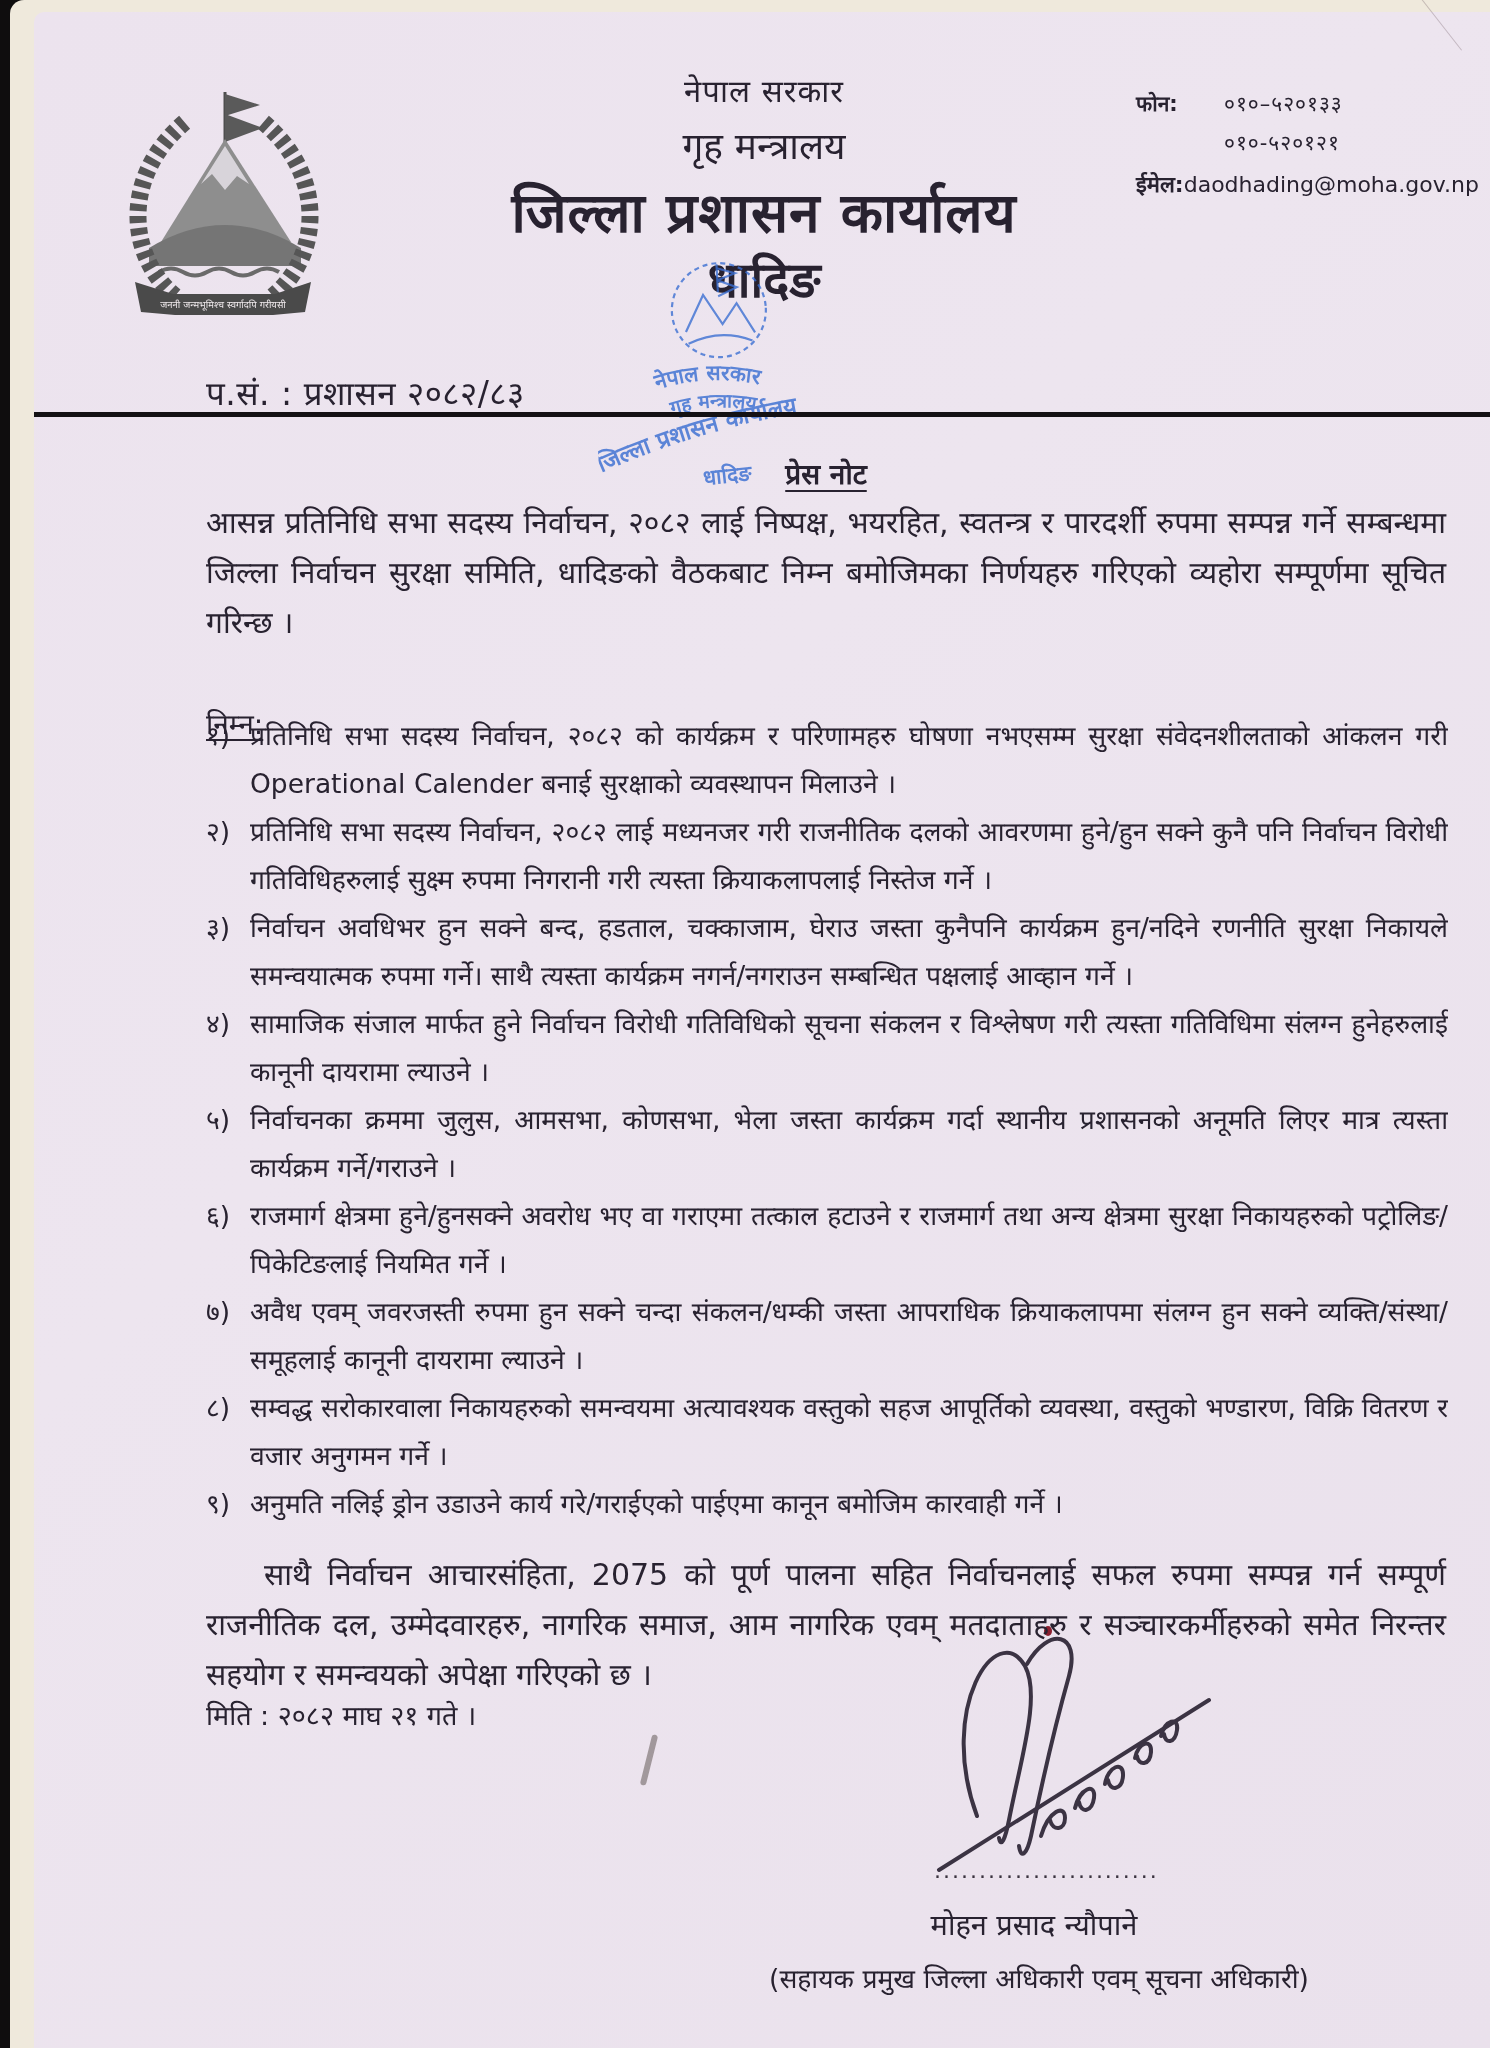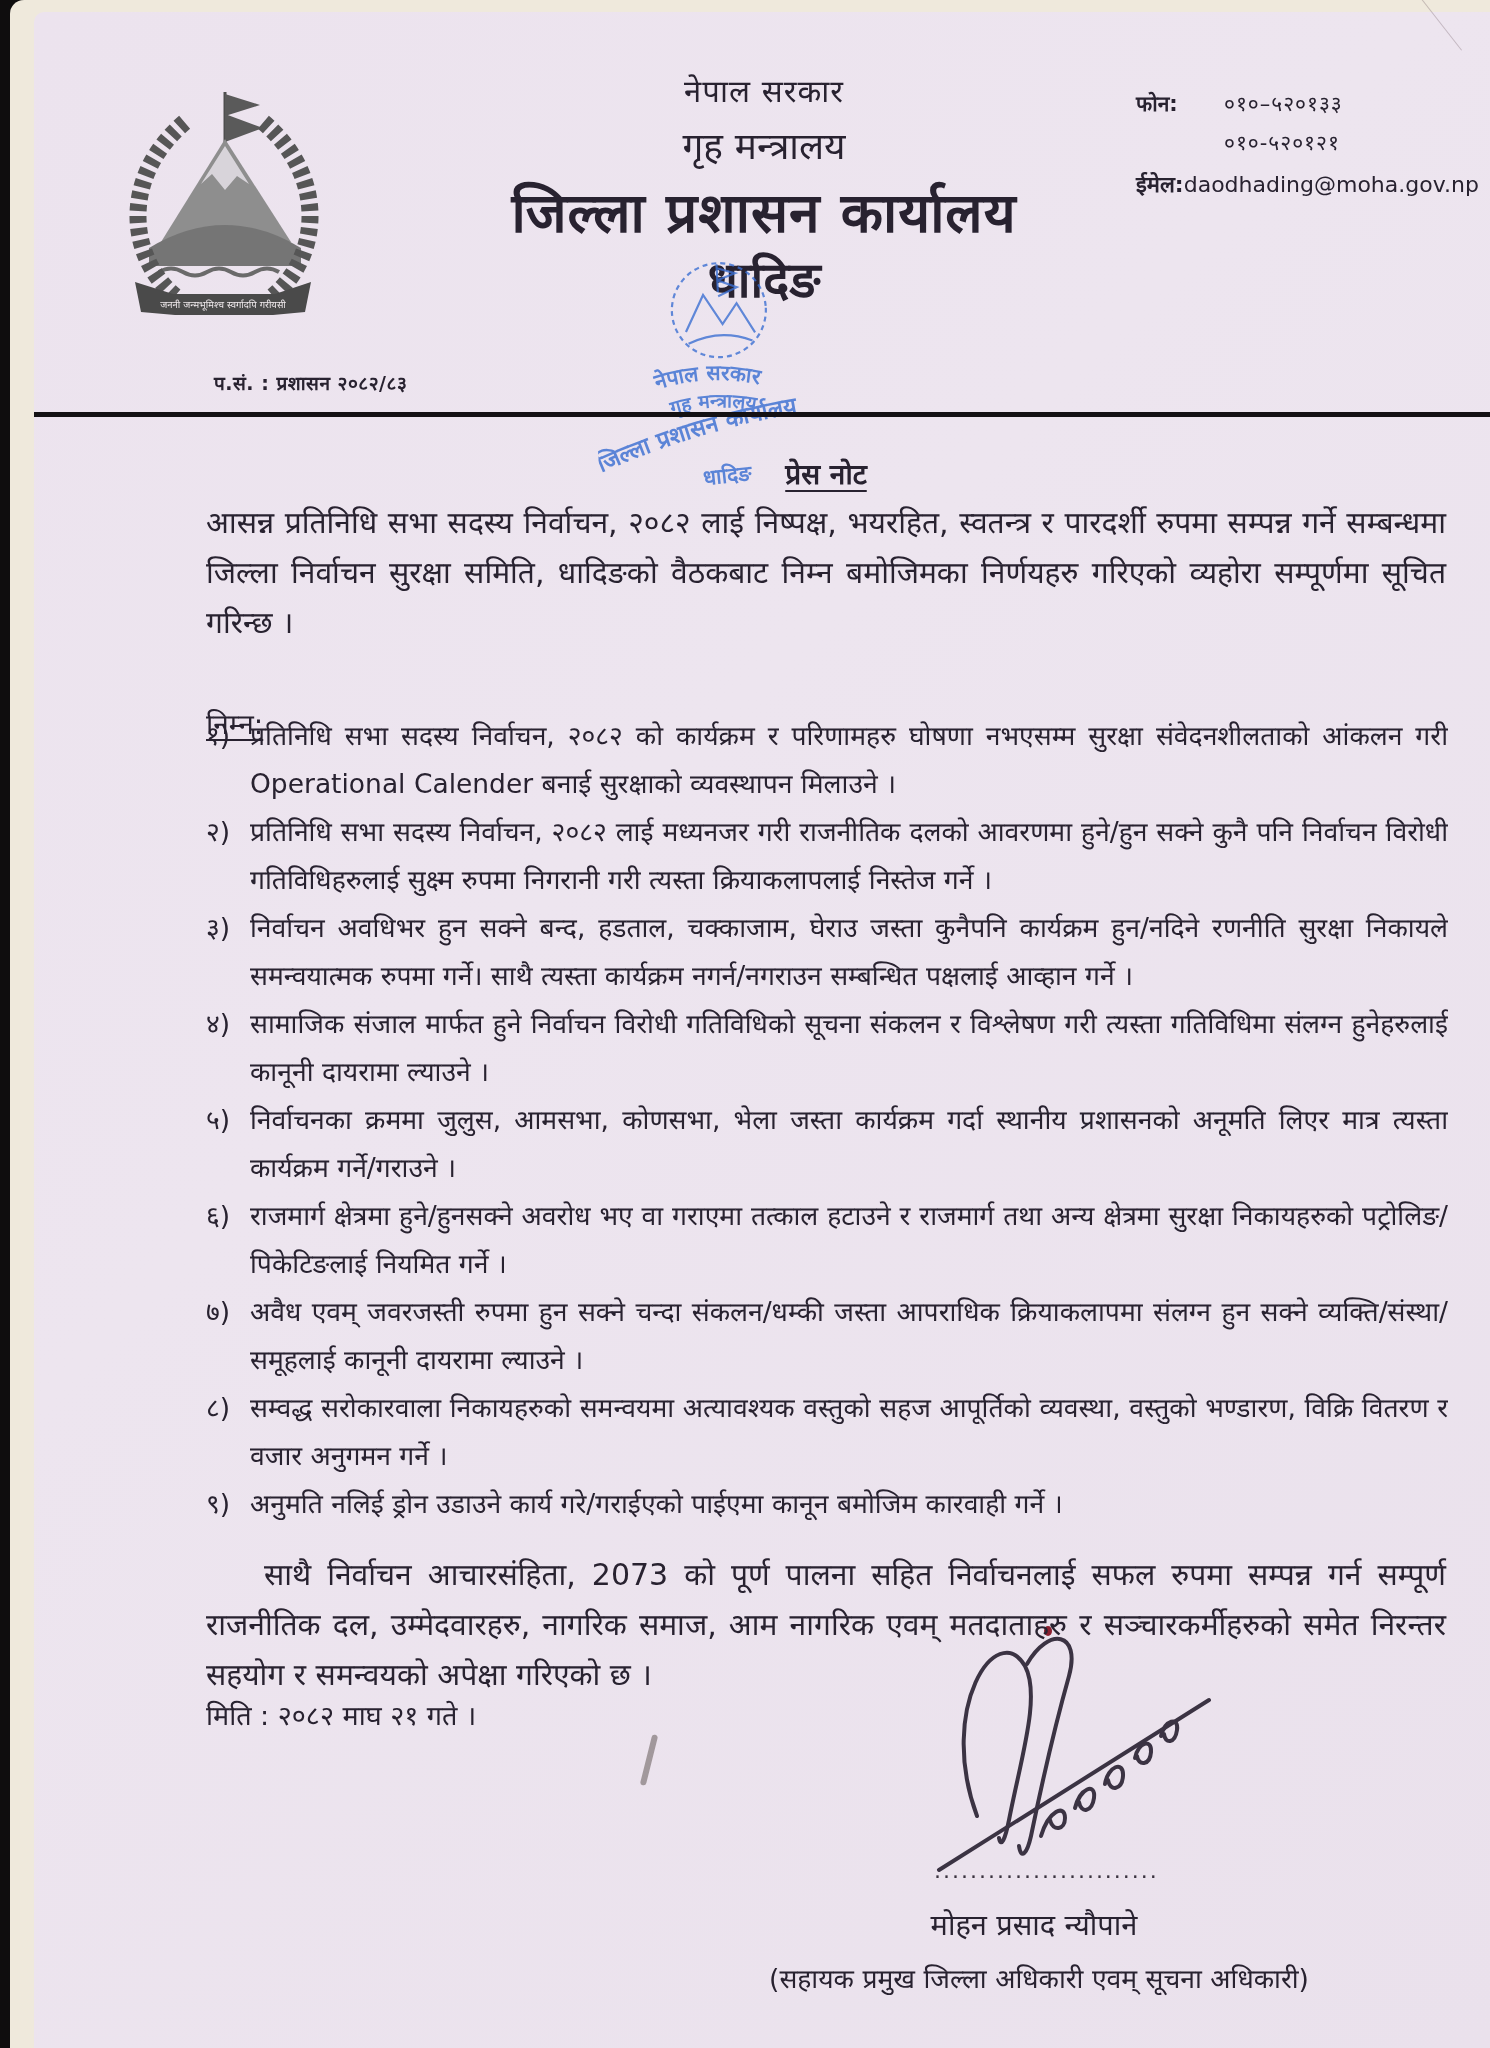--- a/index.html
+++ b/index.html
@@ -38,21 +38,21 @@
   .contact .num{letter-spacing:1px;}
   .contact .num2{margin:14px 0 0 88px;letter-spacing:1px;}
   .contact .mail{margin-top:16px;font-size:22px;}
   .contact .mail b{font-weight:bold;}
 
   
   .stamp{position:absolute;left:560px;top:238px;width:260px;height:240px;
          transform:rotate(-3deg);opacity:.88;}
 
   
-  .refline{position:absolute;left:180px;top:358px;font-size:19px;letter-spacing:.5px;font-weight:bold;}
+  .refline{position:absolute;left:172px;top:358px;font-size:33px;letter-spacing:.5px;}
   .rule{position:absolute;left:0;top:400px;width:1456px;height:5px;background:#141114;}
   .doc-title{position:absolute;left:172px;top:432px;width:1240px;text-align:center;
              font-size:28px;font-weight:bold;text-decoration:underline;text-underline-offset:6px;margin-top:10px;}
 
   
   .para{position:absolute;left:172px;width:1240px;font-size:30px;line-height:50px;
         text-align:justify;}
   .intro{top:486px;}
   .listlabel{position:absolute;left:172px;top:648px;font-size:28px;
              text-decoration:underline;text-underline-offset:5px;margin-top:44px;}
@@ -169,21 +169,21 @@
     <div class="item">
         <span class="n">८)</span>
         <span class="t">सम्वद्ध सरोकारवाला निकायहरुको समन्वयमा अत्यावश्यक वस्तुको सहज आपूर्तिको व्यवस्था, वस्तुको भण्डारण, विक्रि वितरण र वजार अनुगमन गर्ने ।</span>
       </div>
     <div class="item">
         <span class="n">९)</span>
         <span class="t">अनुमति नलिई ड्रोन उडाउने कार्य गरे/गराईएको पाईएमा कानून बमोजिम कारवाही गर्ने ।</span>
       </div>
   </div>
 
-  <div class="para closing">साथै निर्वाचन आचारसंहिता, 2073 को पूर्ण पालना सहित निर्वाचनलाई सफल रुपमा सम्पन्न गर्न सम्पूर्ण राजनीतिक दल, उम्मेदवारहरु, नागरिक समाज, आम नागरिक एवम् मतदाताहरु र सञ्चारकर्मीहरुको समेत निरन्तर सहयोग र समन्वयको अपेक्षा गरिएको छ ।</div>
+  <div class="para closing">साथै निर्वाचन आचारसंहिता, 2075 को पूर्ण पालना सहित निर्वाचनलाई सफल रुपमा सम्पन्न गर्न सम्पूर्ण राजनीतिक दल, उम्मेदवारहरु, नागरिक समाज, आम नागरिक एवम् मतदाताहरु र सञ्चारकर्मीहरुको समेत निरन्तर सहयोग र समन्वयको अपेक्षा गरिएको छ ।</div>
   <div class="dateline">मिति : २०८२ माघ २१ गते ।</div>
 
   <svg class="sig-svg" viewBox="0 0 380 280">
     <g fill="none" stroke="#3b3343" stroke-width="4" stroke-linecap="round">
       <path d="M98,208 C58,100 118,10 146,58 C162,88 142,150 130,212 C126,232 122,240 120,230"></path>
       <path d="M148,56 C170,18 202,24 190,68 C181,100 166,160 152,228 C148,246 142,252 140,238"></path>
       <path d="M60,262 L330,92"></path>
       <path d="M162,228 C170,202 186,196 186,210 C186,222 174,224 171,212"></path>
       <path d="M196,200 C201,180 217,174 215,190 C213,204 202,206 200,194"></path>
       <path d="M226,176 C229,158 245,152 244,168 C243,182 231,184 229,172"></path>

